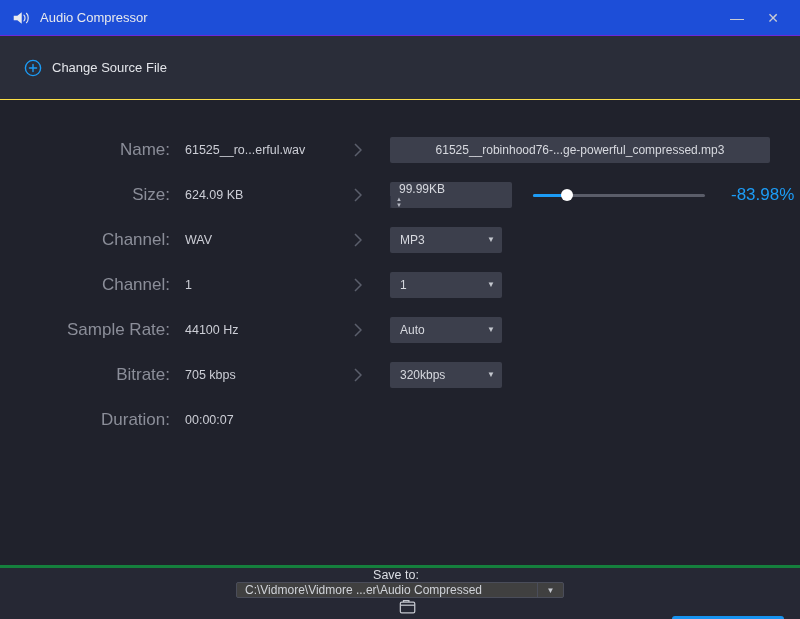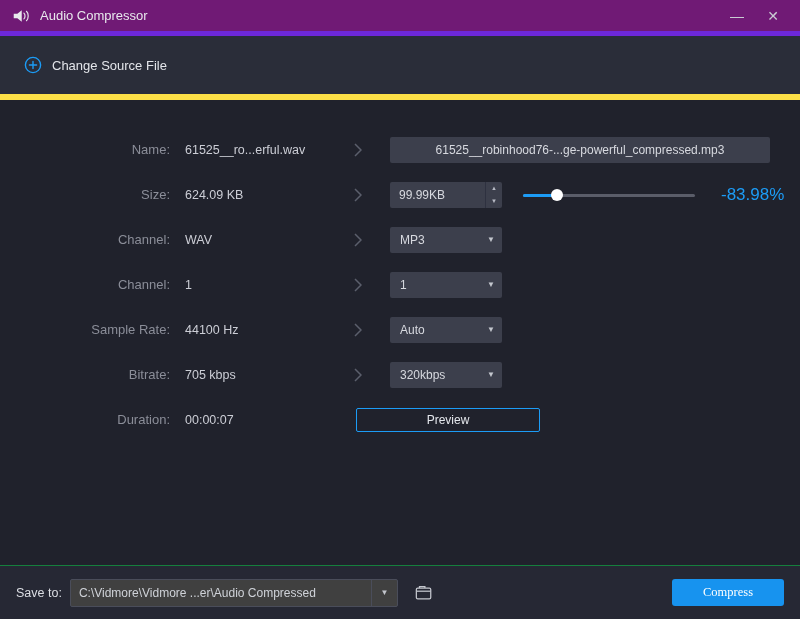--- a/index.html
+++ b/index.html
@@ -9,62 +9,62 @@
     position: relative;
     width: 800px; height: 619px;
     background: #20222c;
     color: #d4d6dc;
     overflow: hidden;
     margin: 0 auto;
   }
   
   .titlebar {
     height: 36px;
-    background: #701a75;
+    background: #1d4ed8;
     display: flex; align-items: center;
     padding: 0 12px;
-    border-bottom: 5px solid #6d28d9;
+    border-bottom: 1px solid #6d28d9;
   }
   .titlebar .app-icon { width: 20px; height: 18px; margin-right: 8px; display: flex; align-items: center; }
   .titlebar .title { font-size: 13px; color: #e8e9ed; }
   .titlebar .win-controls { margin-left: auto; display: flex; align-items: center; gap: 6px; }
   .win-btn {
     width: 30px; height: 26px;
     display: flex; align-items: center; justify-content: center;
     color: #c9cbd3; font-size: 14px; cursor: default;
     background: transparent; border: none;
   }
   
   .source-row {
     height: 64px;
     background: #2a2d39;
     display: flex; align-items: center;
     padding: 0 24px;
-    border-bottom: 6px solid #fde047;
+    border-bottom: 1px solid #fde047;
   }
   .change-source { display: flex; align-items: center; gap: 10px; cursor: pointer; }
   .change-source .label { font-size: 13px; color: #e3e5ea; }
   
   .content { padding-top: 27px; }
   .row { display: flex; align-items: center; height: 45px; }
-  .cell-label { width: 170px; text-align: right; font-size: 13px; color: #8b8e99; }
+  .cell-label { width: 170px; text-align: right; font-size: 17px; color: #8b8e99; }
   .cell-value { margin-left: 15px; width: 155px; font-size: 12.5px; color: #ccced6;
                 white-space: nowrap; overflow: hidden; }
   .cell-arrow { width: 36px; display: flex; align-items: center; justify-content: center; }
   .cell-control { margin-left: 14px; display: flex; align-items: center; }
   .out-name {
     width: 380px; height: 26px;
     background: #3c3f4c; border: none; border-radius: 2px;
     color: #d7d9df; font-size: 12px; text-align: center;
     font-family: "Liberation Sans", sans-serif;
     padding: 0 6px;
   }
   
-  .spinner { width: 112px; height: 26px; background: #3c3f4c; border-radius: 2px;
-             display: flex; align-items: stretch; }
+  .spinner { width: 122px; height: 26px; background: #3c3f4c; border-radius: 2px;
+             display: flex; align-items: stretch; flex-direction: column; }
   .spinner input {
     flex: 1; min-width: 0; background: transparent; border: none;
     color: #d7d9df; font-size: 12px; padding: 0 0 0 9px;
     font-family: "Liberation Sans", sans-serif;
   }
   .spinner .arrows { width: 17px; display: flex; flex-direction: column; border-left: 1px solid #2e3140; }
   .spinner .arrows span {
     flex: 1; display: flex; align-items: center; justify-content: center;
     font-size: 6px; color: #b7bac4; cursor: pointer;
   }
@@ -86,22 +86,22 @@
     width: 184px; height: 24px;
     background: transparent; border: 1px solid #1c9cf6; border-radius: 2px;
     color: #e4e7ec; font-size: 12px; cursor: pointer;
     font-family: "Liberation Sans", sans-serif;
   }
   
   .notice { margin: 64px 0 0 33px; font-size: 12.5px; color: #18a2f5; }
   
   .footer {
     position: absolute; left: 0; right: 0; bottom: 0; height: 54px;
-    background: #262834; border-top: 1px solid #15803d;
-    display: flex; align-items: center; padding: 0 16px;
+    background: #262834; border-top: 3px solid #15803d;
+    display: flex; align-items: center; padding: 0 16px; flex-direction: column;
   }
   .footer .save-label { font-size: 12.5px; color: #dcdee4; margin-right: 8px; }
   .path-box { width: 328px; height: 28px; background: #404040; border: 1px solid #4a4d5a;
               border-radius: 2px; display: flex; align-items: stretch; }
   .path-box input {
     flex: 1; min-width: 0; background: transparent; border: none;
     color: #cfd2d8; font-size: 12px; padding: 0 8px;
     font-family: "Liberation Sans", sans-serif;
   }
   .path-box .caret { width: 26px; border-left: 1px solid #4a4d5a; display: flex;
@@ -248,23 +248,20 @@
         <div class="dropdown">
           <span class="sel">320kbps</span>
           <span class="caret">▼</span>
         </div>
       </div>
     </div>
 
     <div class="row row-duration">
       <div class="cell-label">Duration:</div>
       <div class="cell-value">00:00:07</div>
-      <div class="cell-control">
-        <button class="preview-btn">Preview</button>
-      </div>
     </div>
 
   </div>
 
   <div class="footer">
     <span class="save-label">Save to:</span>
     <div class="path-box">
       <input value="C:\Vidmore\Vidmore ...er\Audio Compressed" style="">
       <span class="caret">▼</span>
     </div>

